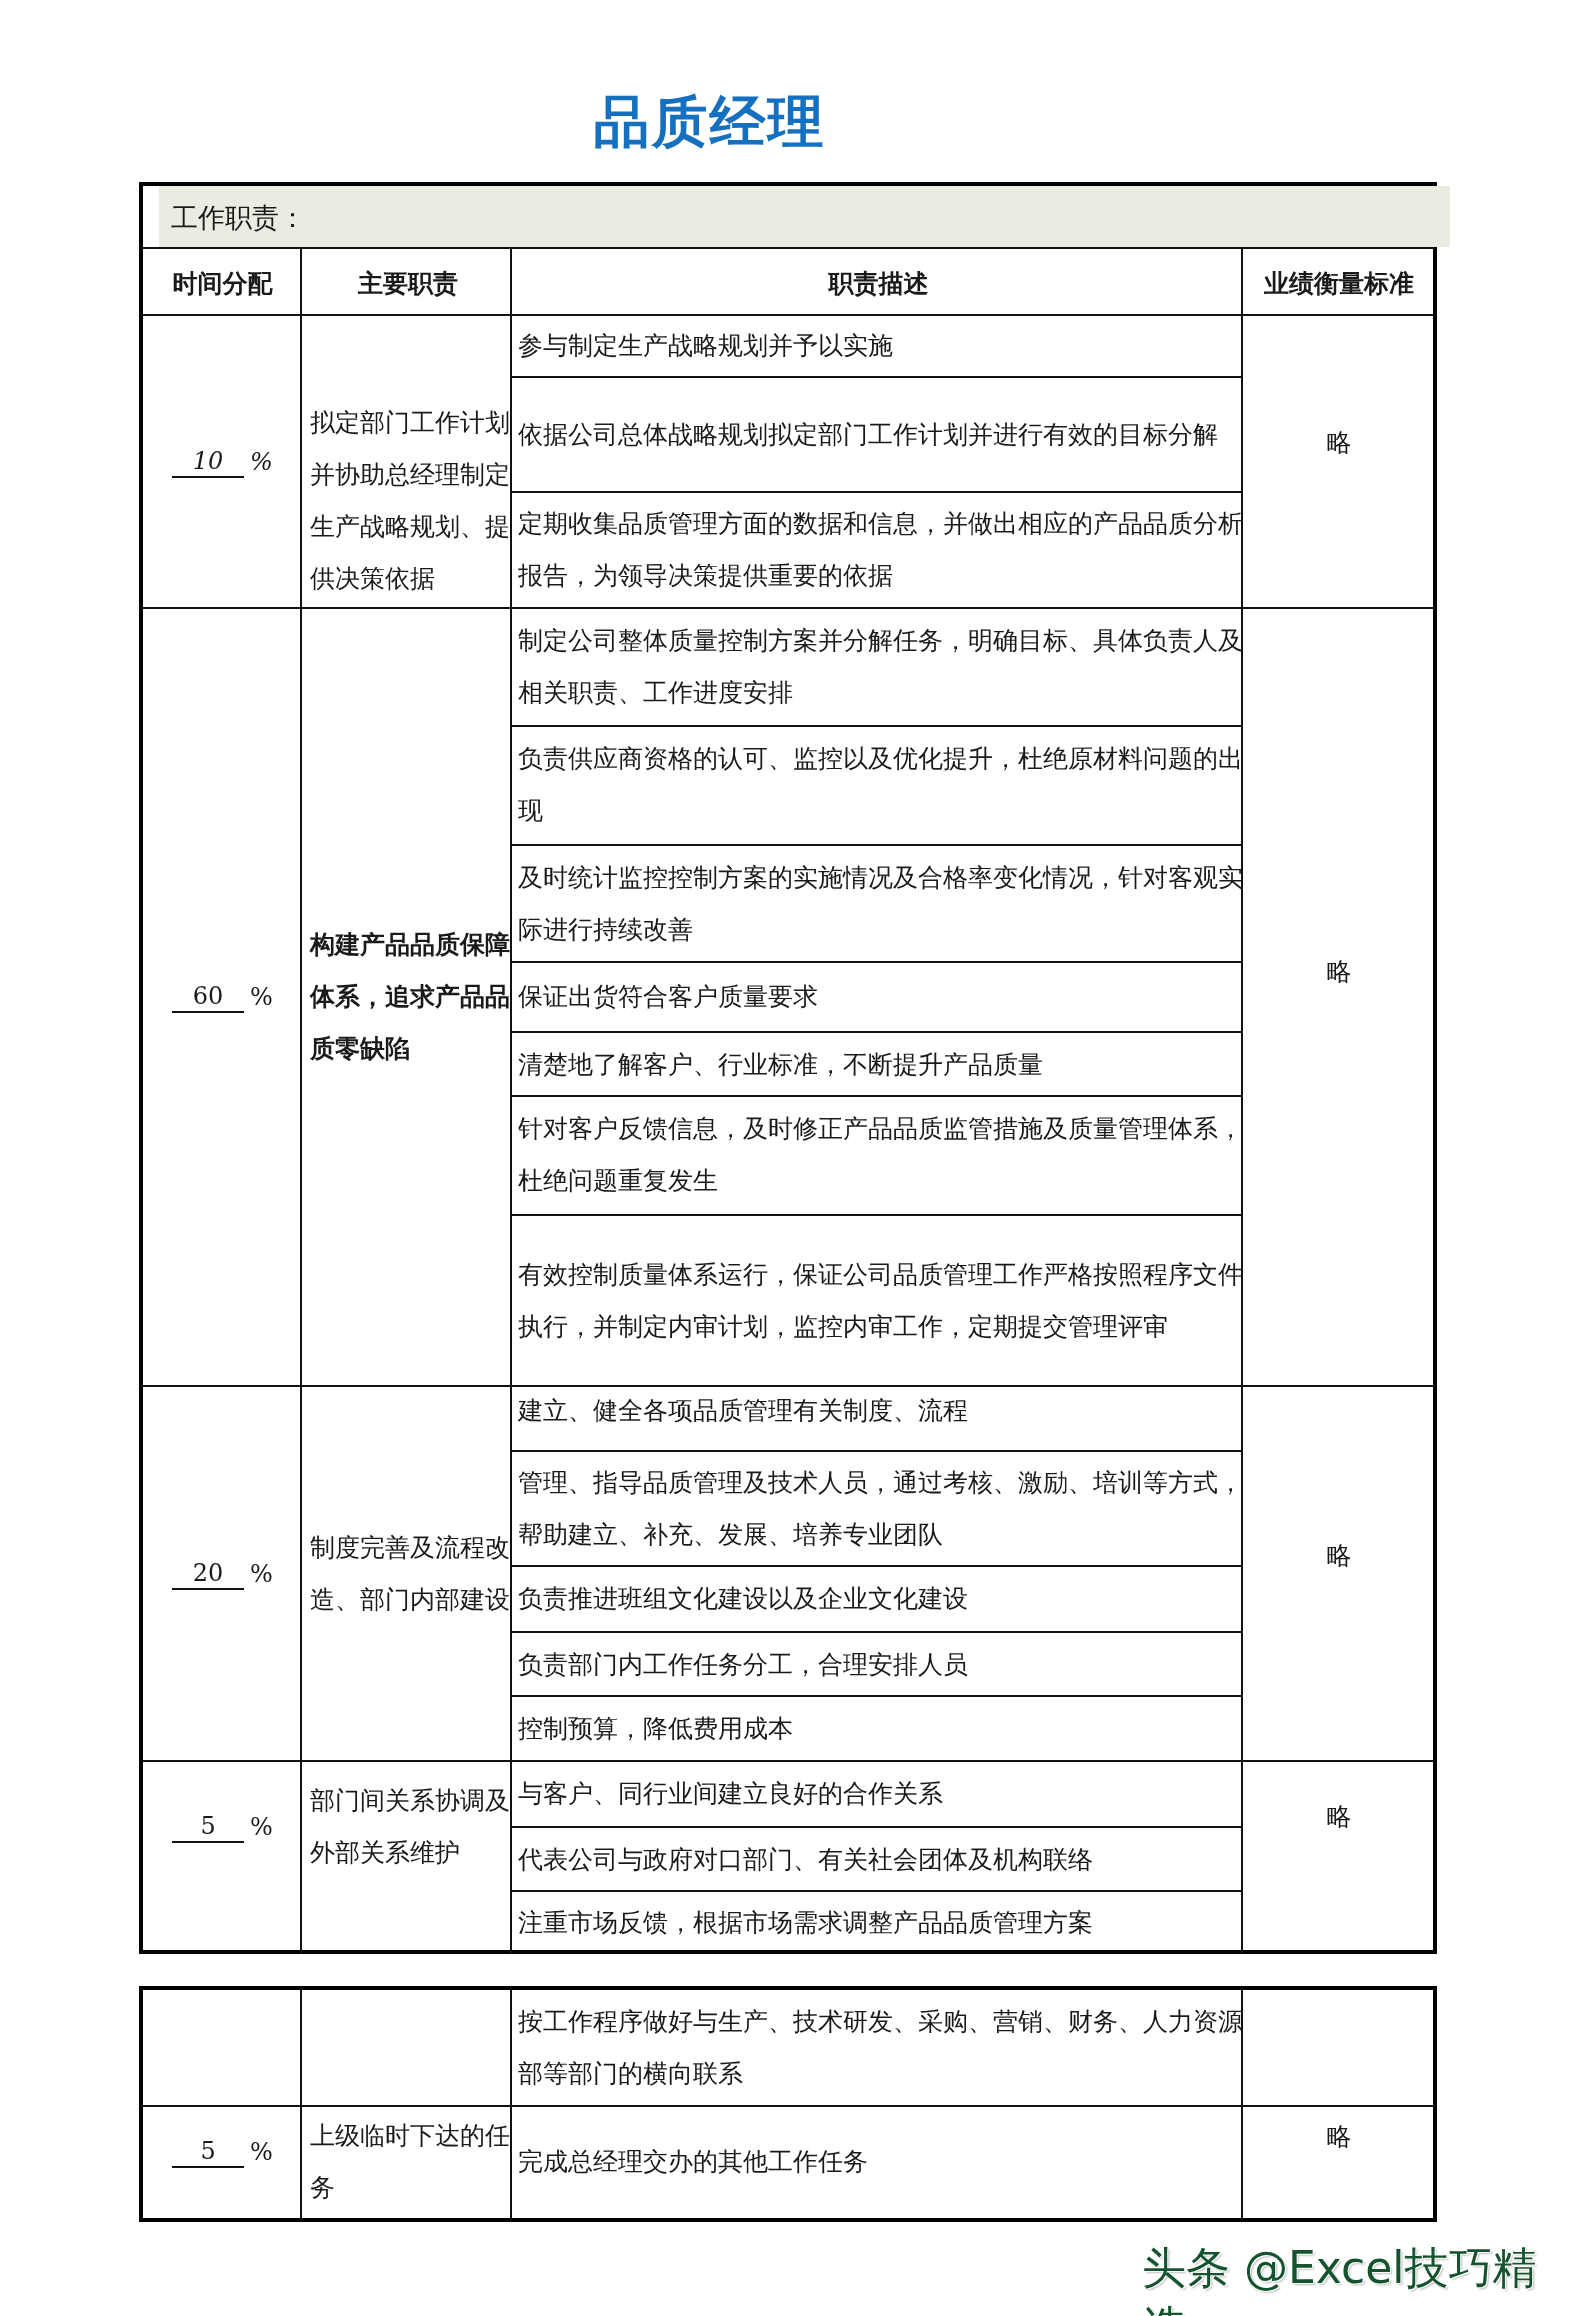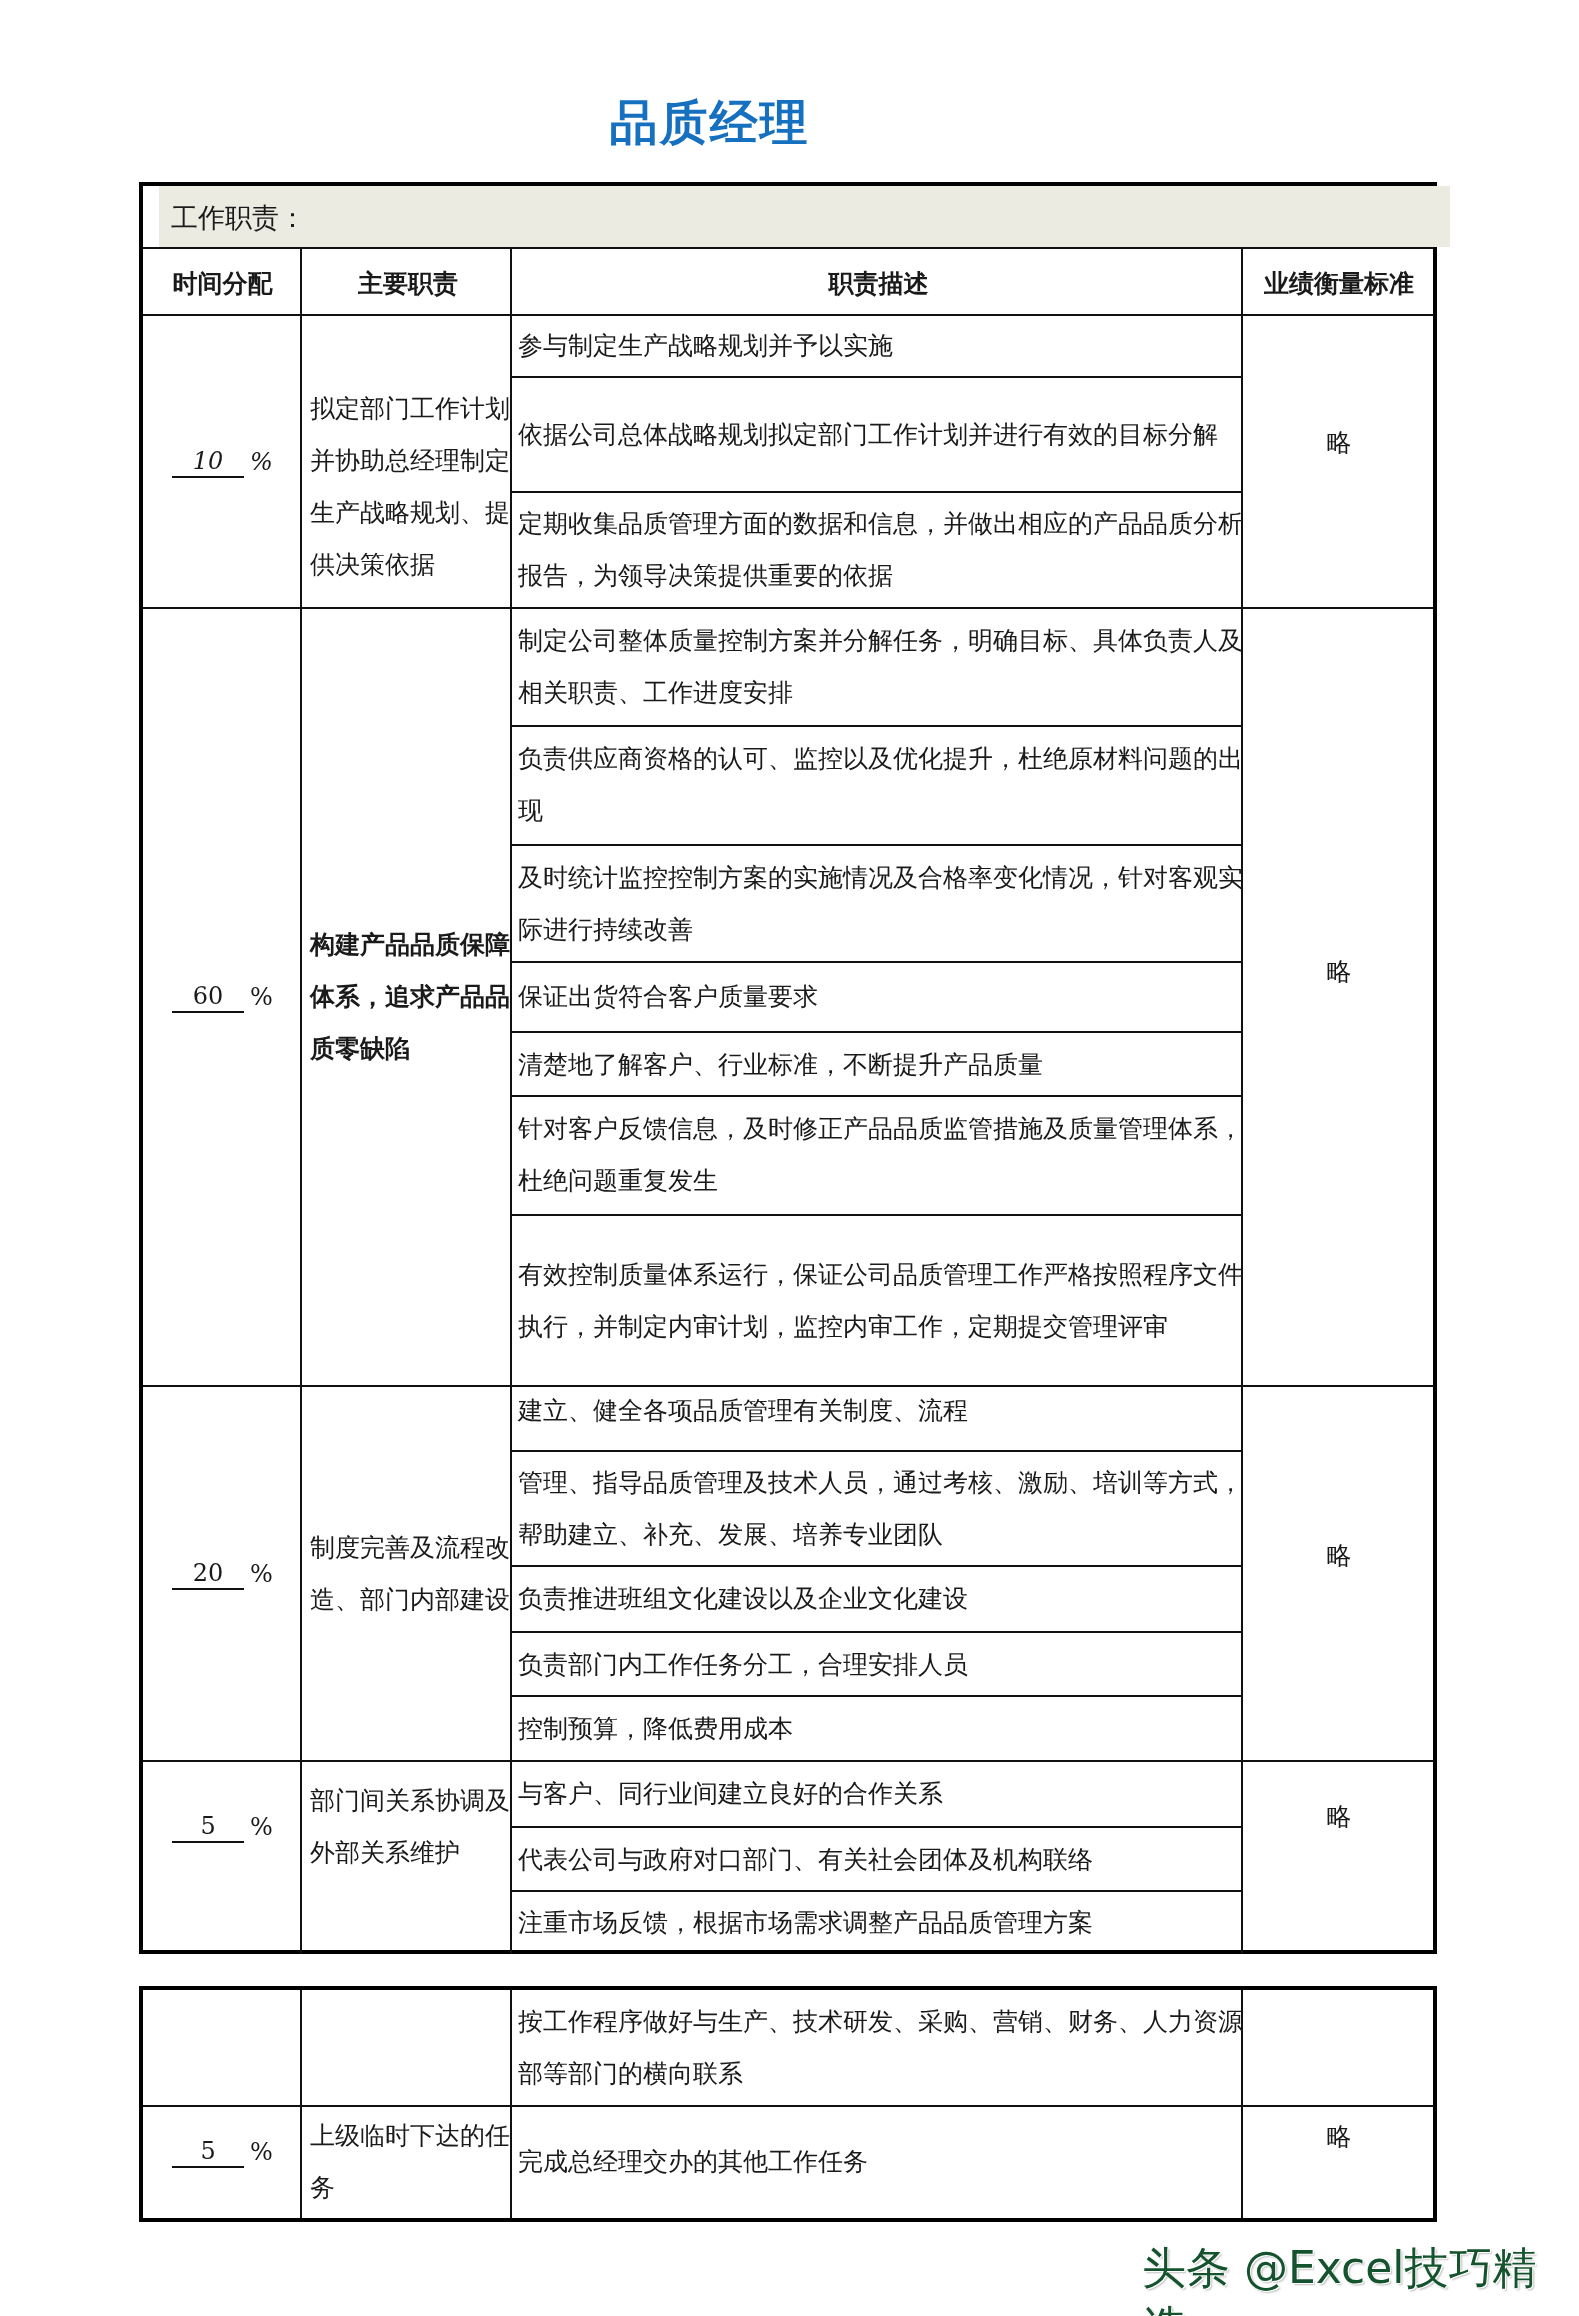--- a/index.html
+++ b/index.html
@@ -1,20 +1,20 @@
 <!DOCTYPE html>
 <html><head>
 <meta charset="utf-8">
 <style>
   html, body { margin:0; padding:0; background:#ffffff; }
   body { width:1579px; height:2316px; position:relative; overflow:hidden;
          font-family:"DejaVu Serif","Liberation Serif",serif; color:#1a1a1a; }
   .title { position:absolute; left:0; width:1419px; top:88px; text-align:center;
            font-family:"DejaVu Sans","Liberation Sans",sans-serif; font-weight:bold;
-           font-size:48px; letter-spacing:2px; color:#1670c0; line-height:68px; }
+           font-size:56px; letter-spacing:2px; color:#1670c0; line-height:68px; }
   .tbl { position:absolute; left:139px; width:1298px; box-sizing:border-box;
          border:4px solid #000; }
   .hline { position:absolute; height:2px; background:#111; }
   .vline { position:absolute; width:2px; background:#111; }
   .cell-text { position:absolute; font-size:25px; line-height:52px; color:#1a1a1a; }
   .desc { left:371px; width:726px; display:flex; align-items:center; padding-left:4px; }
   .desc span { display:block; }
   .hdr-band { position:absolute; left:16px; top:0; width:1291px; height:61px; background:#ecebe2; }
   .hdr-text { position:absolute; left:12px; top:6px; font-size:27px; line-height:52px;
               font-family:"DejaVu Sans","Liberation Sans",sans-serif; }
@@ -50,21 +50,21 @@
   <div class="vline" style="left:157px;top:61px;height:1707px;"></div>
   <div class="vline" style="left:367px;top:61px;height:1707px;"></div>
   <div class="vline" style="left:1098px;top:61px;height:1707px;"></div>
 
   <div class="hline" style="left:0;top:128px;width:1291px;"></div>
 
   <div class="pct" style="top:130px;height:291px;font-style:italic;">
     <span class="num">10</span>
       <span class="sign">%</span>
   </div>
-  <div class="duty" style="top:128px;height:345px;">
+  <div class="duty" style="top:142px;height:345px;">
       <span>拟定部门工作计划并协助总经理制定生产战略规划、提供决策依据</span>
     </div>
   <div class="cell-text desc" style="top:130px;height:60px;">
       <span>参与制定生产战略规划并予以实施</span>
     </div>
   <div class="hline" style="left:369px;top:190px;width:731px;"></div>
   <div class="cell-text desc" style="top:192px;height:113px;">
       <span>依据公司总体战略规划拟定部门工作计划并进行有效的目标分解</span>
     </div>
   <div class="hline" style="left:369px;top:305px;width:731px;"></div>

